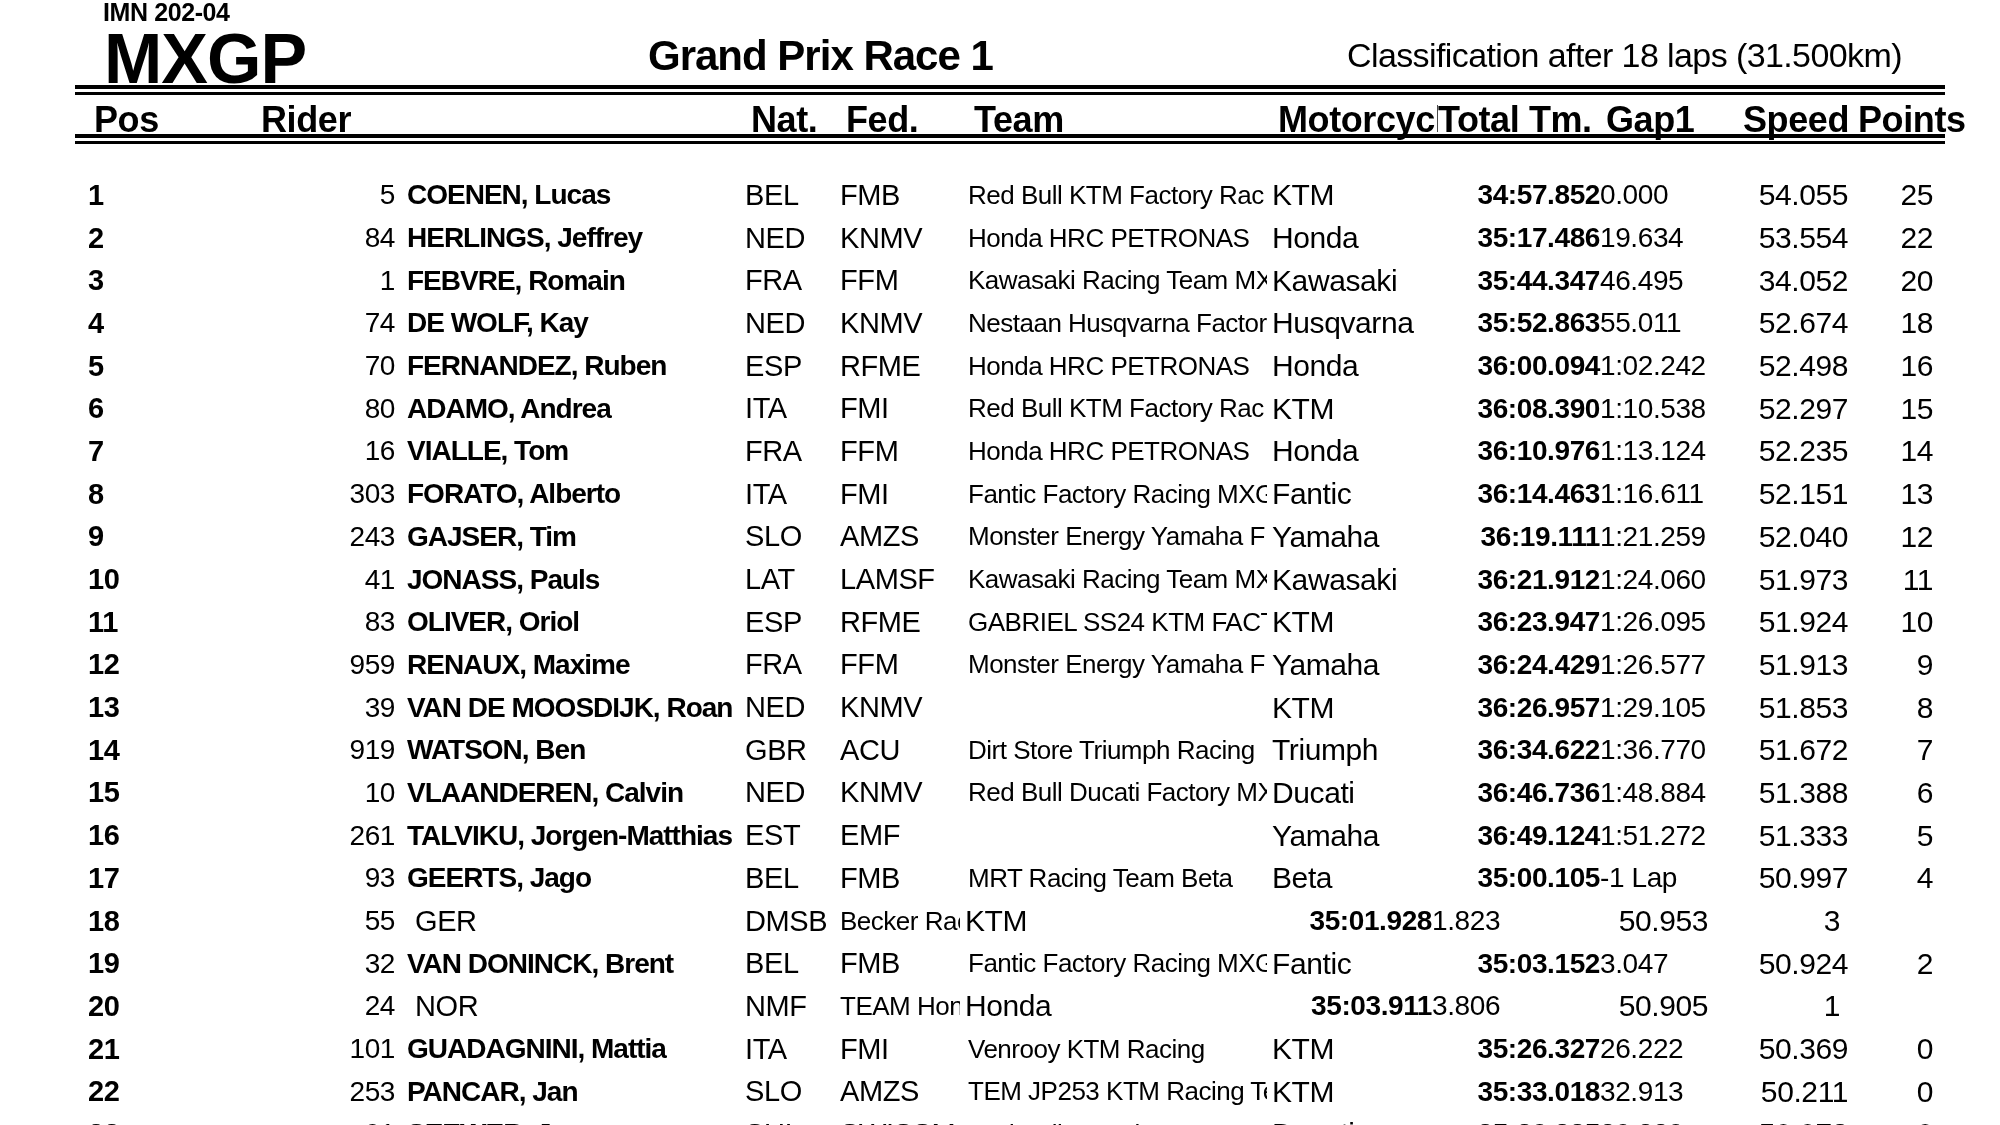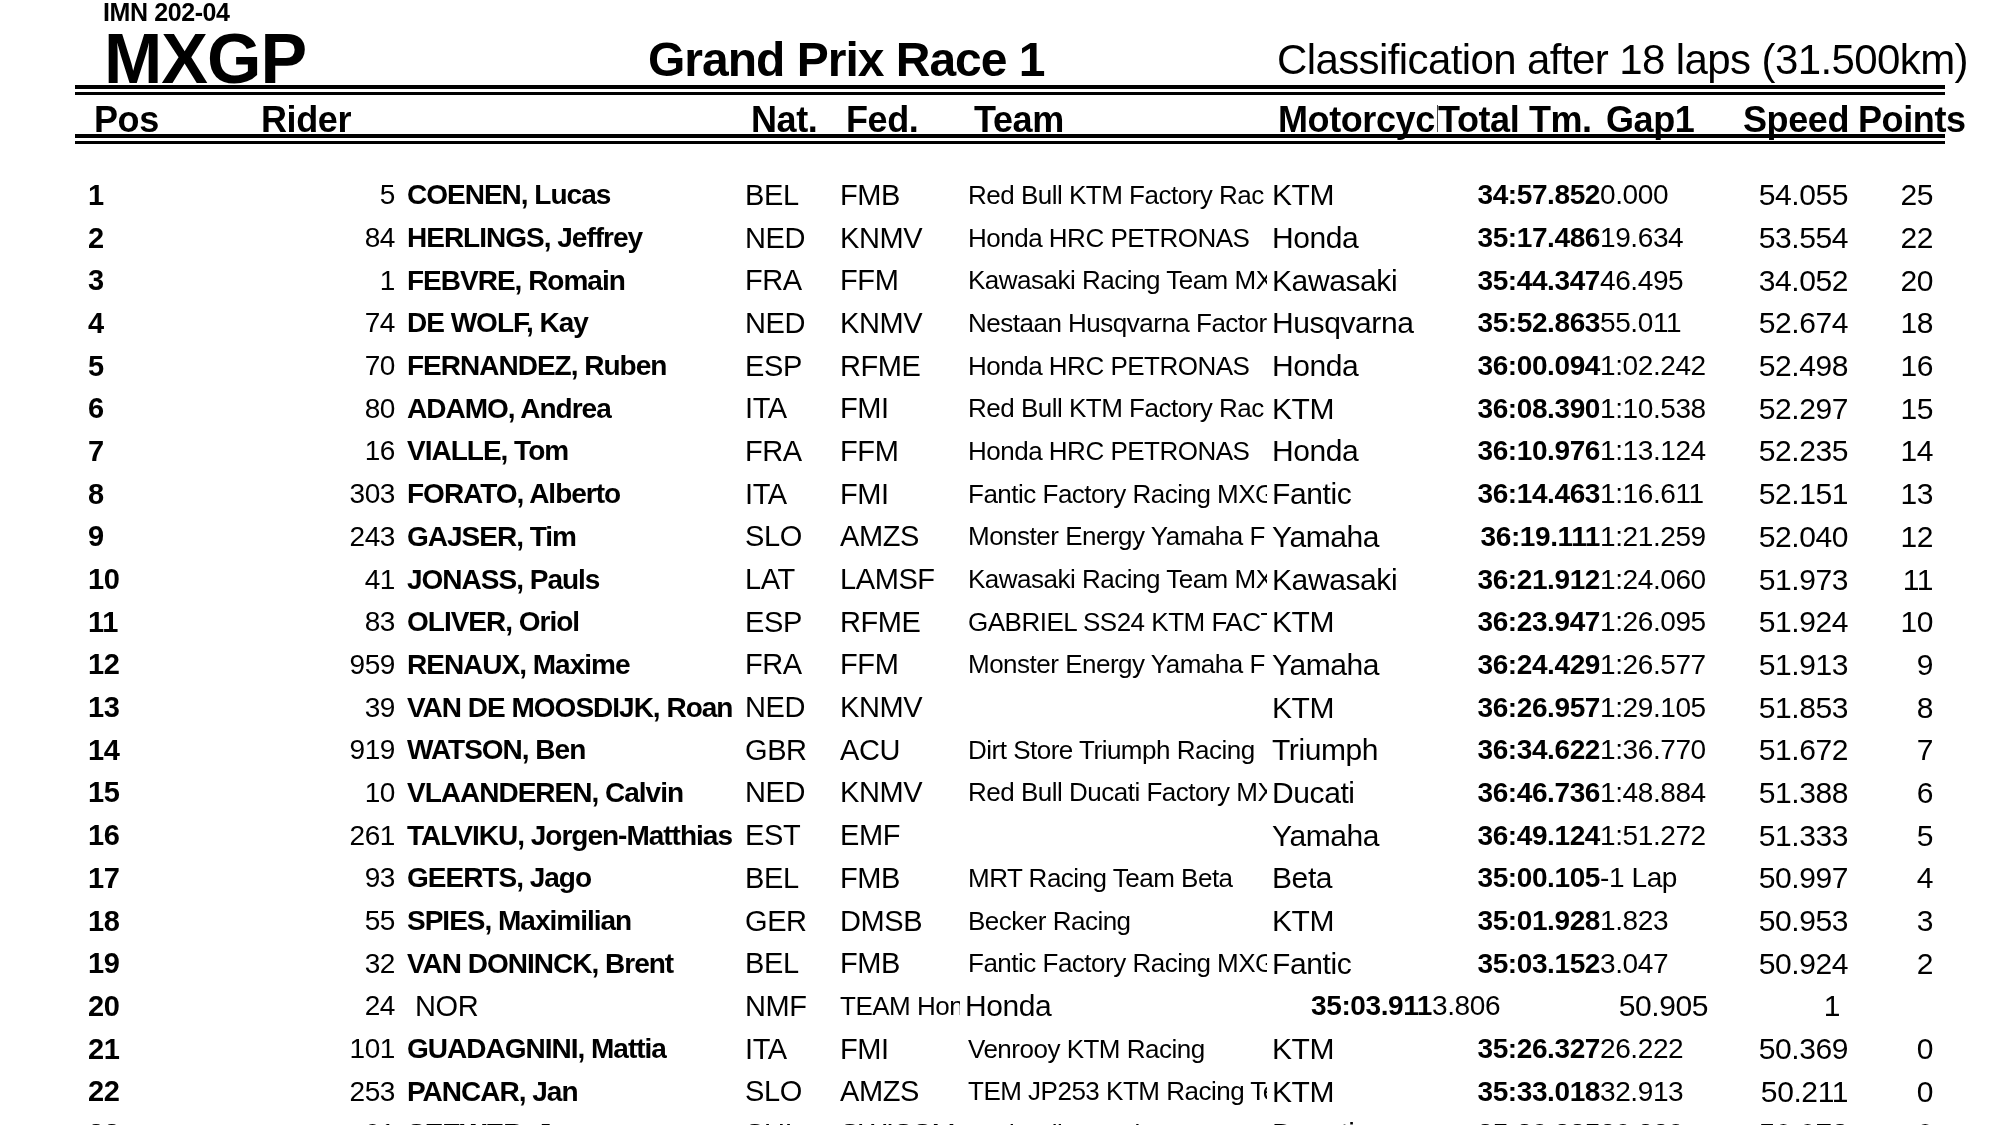--- a/index.html
+++ b/index.html
@@ -5,22 +5,22 @@
   html,body{margin:0;padding:0;}
   body{
     width:2000px;height:1125px;overflow:hidden;position:relative;
     background:#ffffff;color:#000000;
     font-family:"Liberation Sans","DejaVu Sans",sans-serif;
     letter-spacing:-0.4px;
   }
   .abs{position:absolute;}
   #imn{left:103px;top:-2px;font-size:25px;font-weight:bold;}
   #series{left:104px;top:24px;font-size:70px;font-weight:bold;line-height:70px;letter-spacing:-1px;}
-  #race-title{left:648px;top:32px;font-size:48px;font-weight:bold;letter-spacing:-1px;}
-  #classification{left:1277px;top:36px;font-size:42px;letter-spacing:-0.6px;}
+  #race-title{left:648px;top:32px;font-size:42px;font-weight:bold;letter-spacing:-1px;}
+  #classification{left:1347px;top:36px;font-size:34px;letter-spacing:-0.6px;}
   .rule{
     left:75px;width:1870px;height:3px;
     border-top:4px solid #000;border-bottom:3px solid #000;
   }
   #rule-top{top:85px;}
   #rule-header{top:134px;}
   .grid{
     display:grid;
     grid-template-columns:115px 205px 12px 330px 95px 128px 307px 165px 168px 112px 140px 93px;
     align-items:center;
@@ -331,21 +331,20 @@
     <div class="c d-total">35:00.105</div>
     <div class="c d-gap">-1 Lap</div>
     <div class="c d-speed">50.997</div>
     <div class="c d-points">4</div>
   </div>
 
   <div class="row grid">
     <div class="c d-pos">18</div>
     <div class="c d-num">55</div>
     <div class="c"></div>
-    <div class="c d-name">SPIES, Maximilian</div>
     <div class="c d-nat">GER</div>
     <div class="c d-fed">DMSB</div>
     <div class="c d-team">Becker Racing</div>
     <div class="c d-moto">KTM</div>
     <div class="c d-total">35:01.928</div>
     <div class="c d-gap">1.823</div>
     <div class="c d-speed">50.953</div>
     <div class="c d-points">3</div>
   </div>
 

